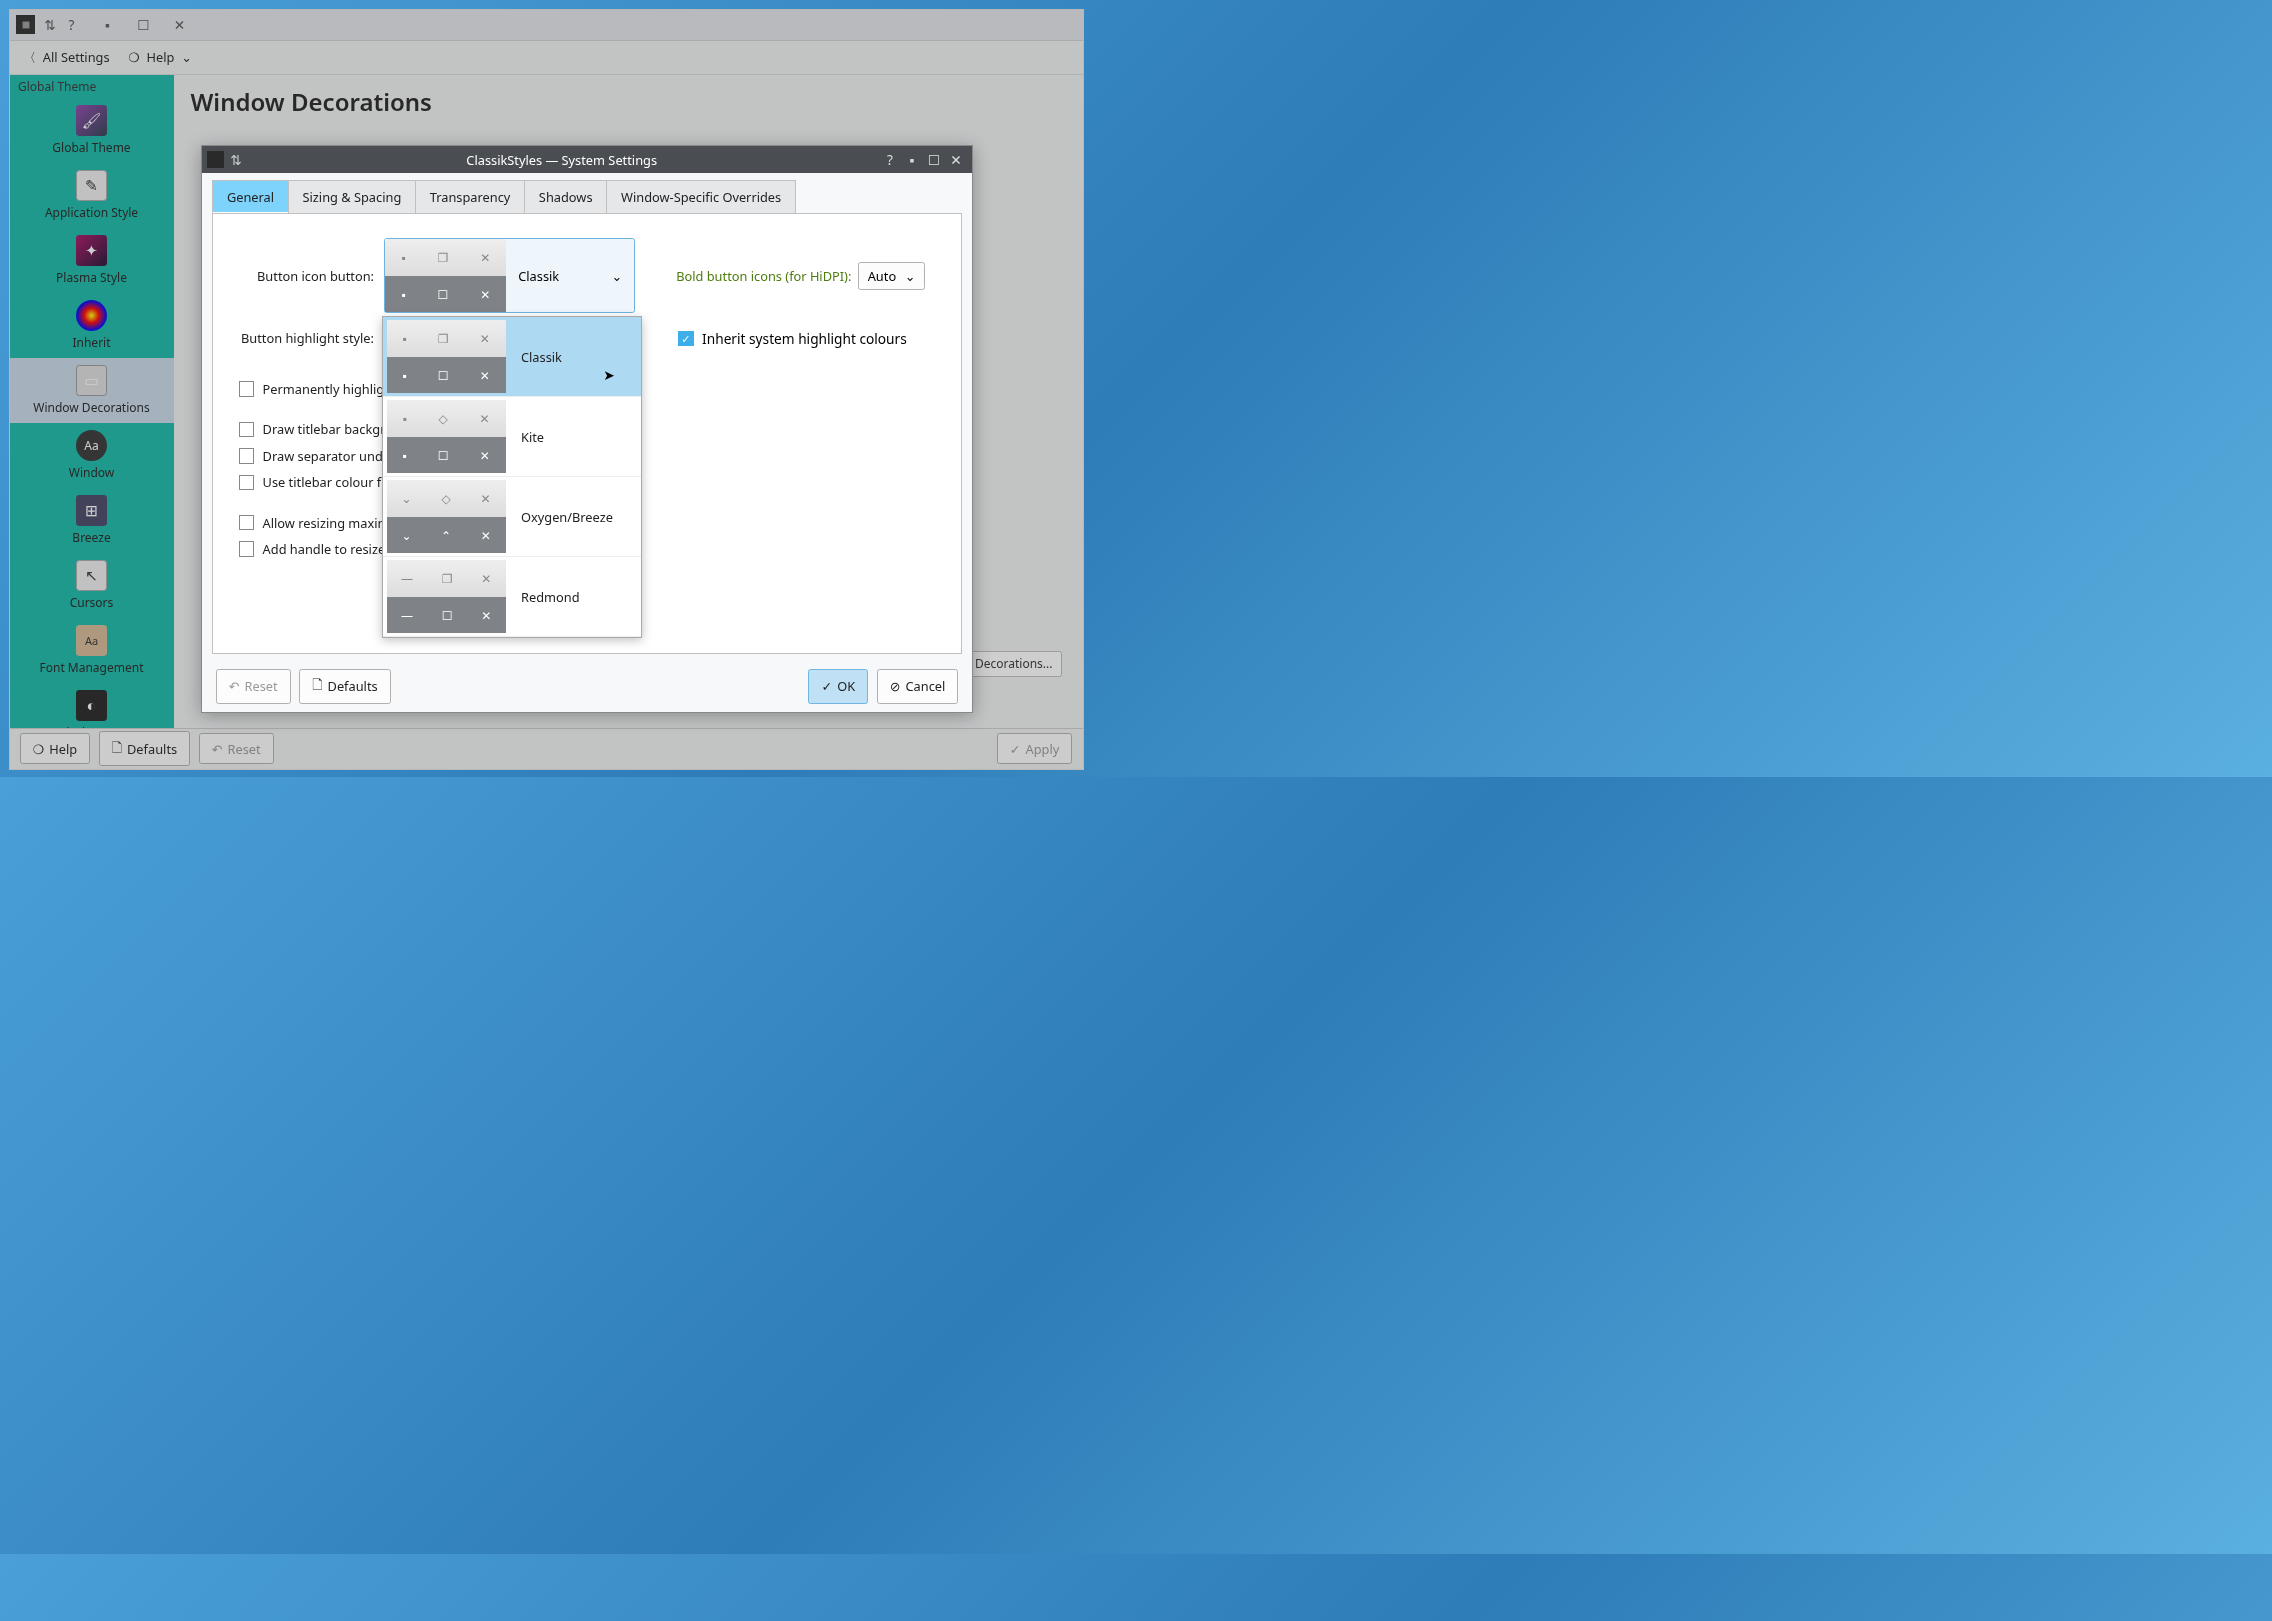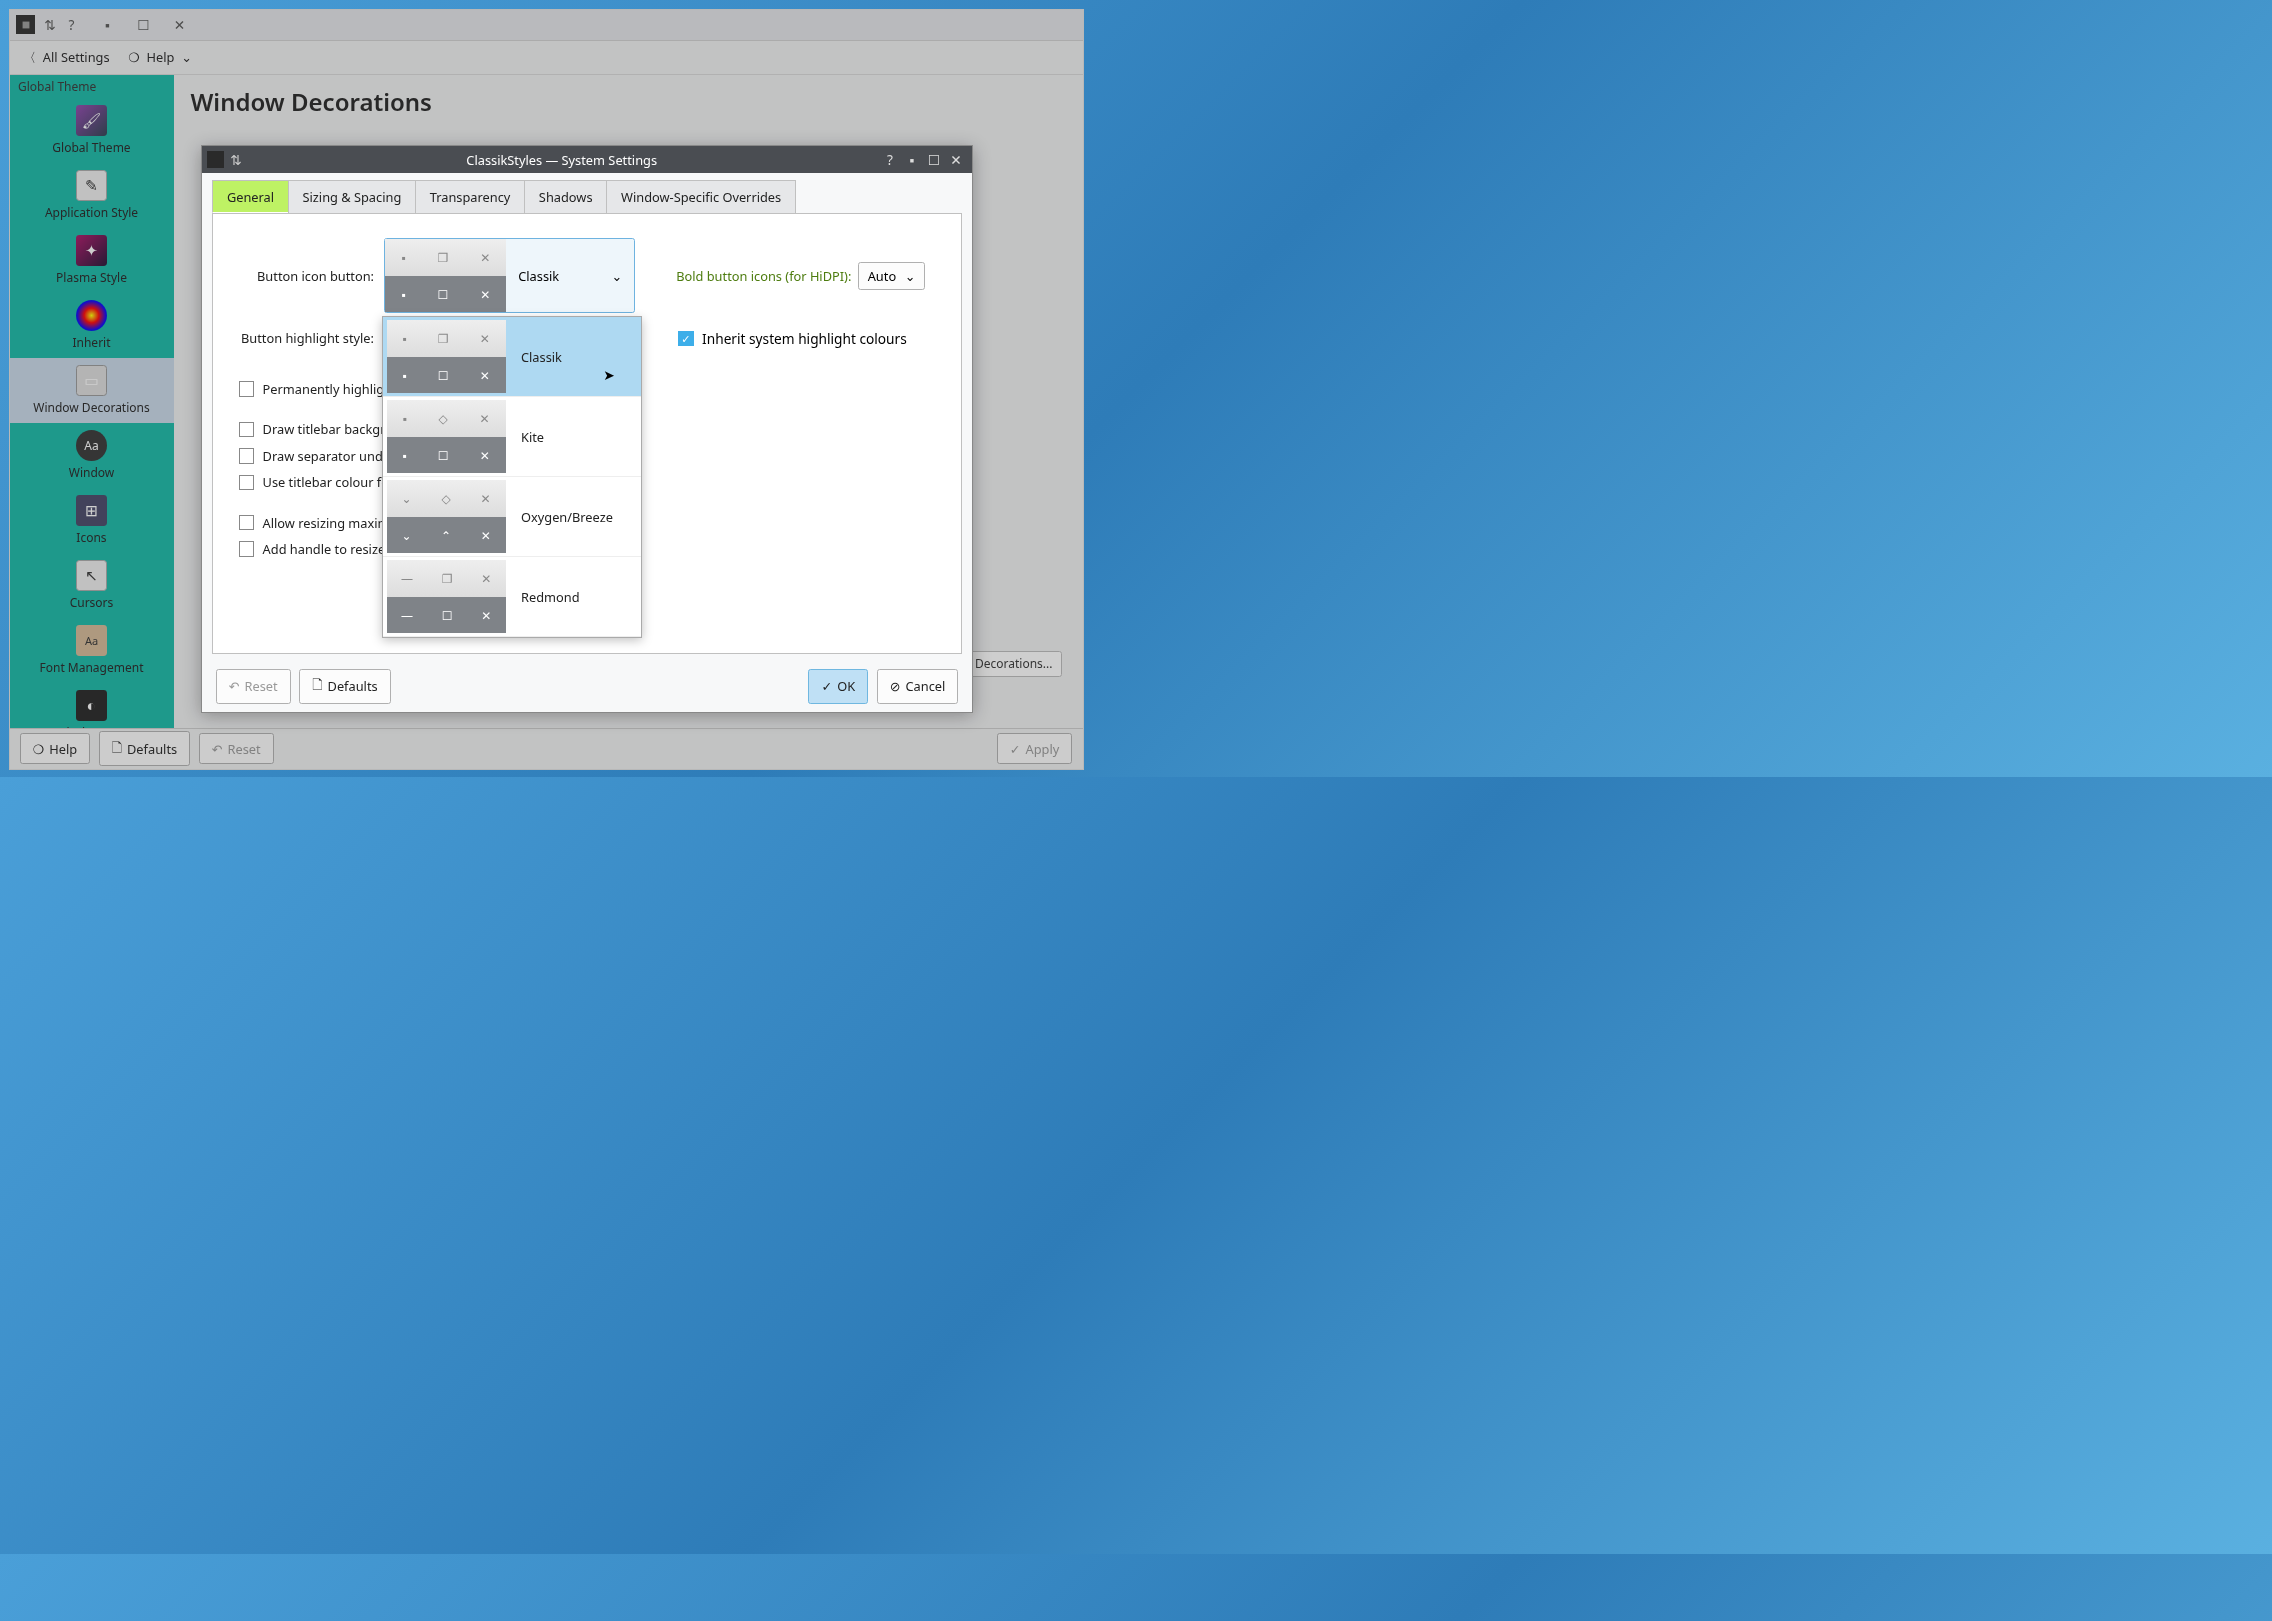--- a/index.html
+++ b/index.html
@@ -49,21 +49,21 @@
 
 
 .dialog { position: absolute; left: 201px; top: 145px; width: 772px; height: 568px; background: #f7f8f9; border: 0.9px solid #888; box-shadow: 0 3.4px 17px rgba(0,0,0,0.3); display: flex; flex-direction: column; }
 .dlg-titlebar { height: 27px; background: #4a4d52; display: flex; align-items: center; padding: 0 5.1px; color: #fff; }
 .dlg-titlebar .tb-ico { width: 17px; height: 17px; background: #2a2a2a; margin-right: 3.4px; }
 .dlg-titlebar .title { flex: 1; text-align: center; font-size: 12.8px; }
 .dlg-titlebar .win-btn { width: 22px; height: 22px; display: flex; align-items: center; justify-content: center; color: #ddd; }
 
 .tabs { display: flex; padding: 6.8px 10.2px 0 10.2px; }
 .tab { padding: 6.8px 13.7px; background: #e6e7e9; border: 0.9px solid #c0c0c0; border-bottom: none; font-size: 12.8px; color: #222; margin-right: -0.9px; }
-.tab.active { background: #bef264; border-bottom: 0.9px solid #fff; }
+.tab.active { background: #7dd3fc; border-bottom: 0.9px solid #fff; }
 .tab-panel { flex: 1; margin: 0 10.2px 6.8px 10.2px; background: #fff; border: 0.9px solid #c0c0c0; padding: 24px 17px; position: relative; overflow: visible; }
 
 .form-row { display: flex; align-items: center; margin-bottom: 15.4px; }
 .form-label { width: 154px; text-align: right; padding-right: 10.2px; font-size: 12.8px; color: #222; }
 .preview-select { display: flex; align-items: center; border: 1.7px solid #6eb3e0; border-radius: 2.6px; background: #eef6fb; }
 .preview-thumb { width: 121px; height: 73px; display: flex; flex-direction: column; }
 .thumb-row { flex: 1; display: flex; align-items: center; justify-content: space-around; }
 .thumb-row.light { background: linear-gradient(#eee,#ddd); }
 .thumb-row.dark { background: #7f8388; color: #fff; }
 .thumb-ico { font-size: 12px; color: #888; }
@@ -144,21 +144,21 @@
       <div class="sb-item selected">
           <div class="sb-icon wd">▭</div>
           <span>Window Decorations</span>
         </div>
       <div class="sb-item">
           <div class="sb-icon fnt">Aa</div>
           <span>Window</span>
         </div>
       <div class="sb-item">
           <div class="sb-icon ico">⊞</div>
-          <span>Icons</span>
+          <span>Breeze</span>
         </div>
       <div class="sb-item">
           <div class="sb-icon cur">↖</div>
           <span>Cursors</span>
         </div>
       <div class="sb-item">
           <div class="sb-icon fm">Aa</div>
           <span>Font Management</span>
         </div>
       <div class="sb-item">

